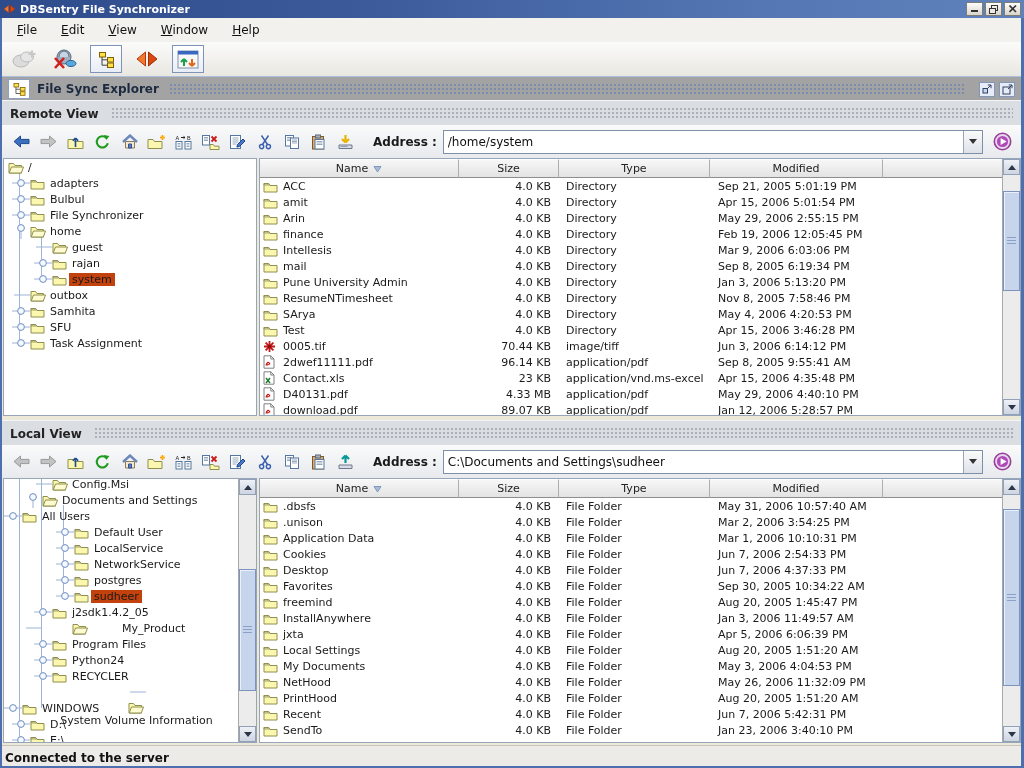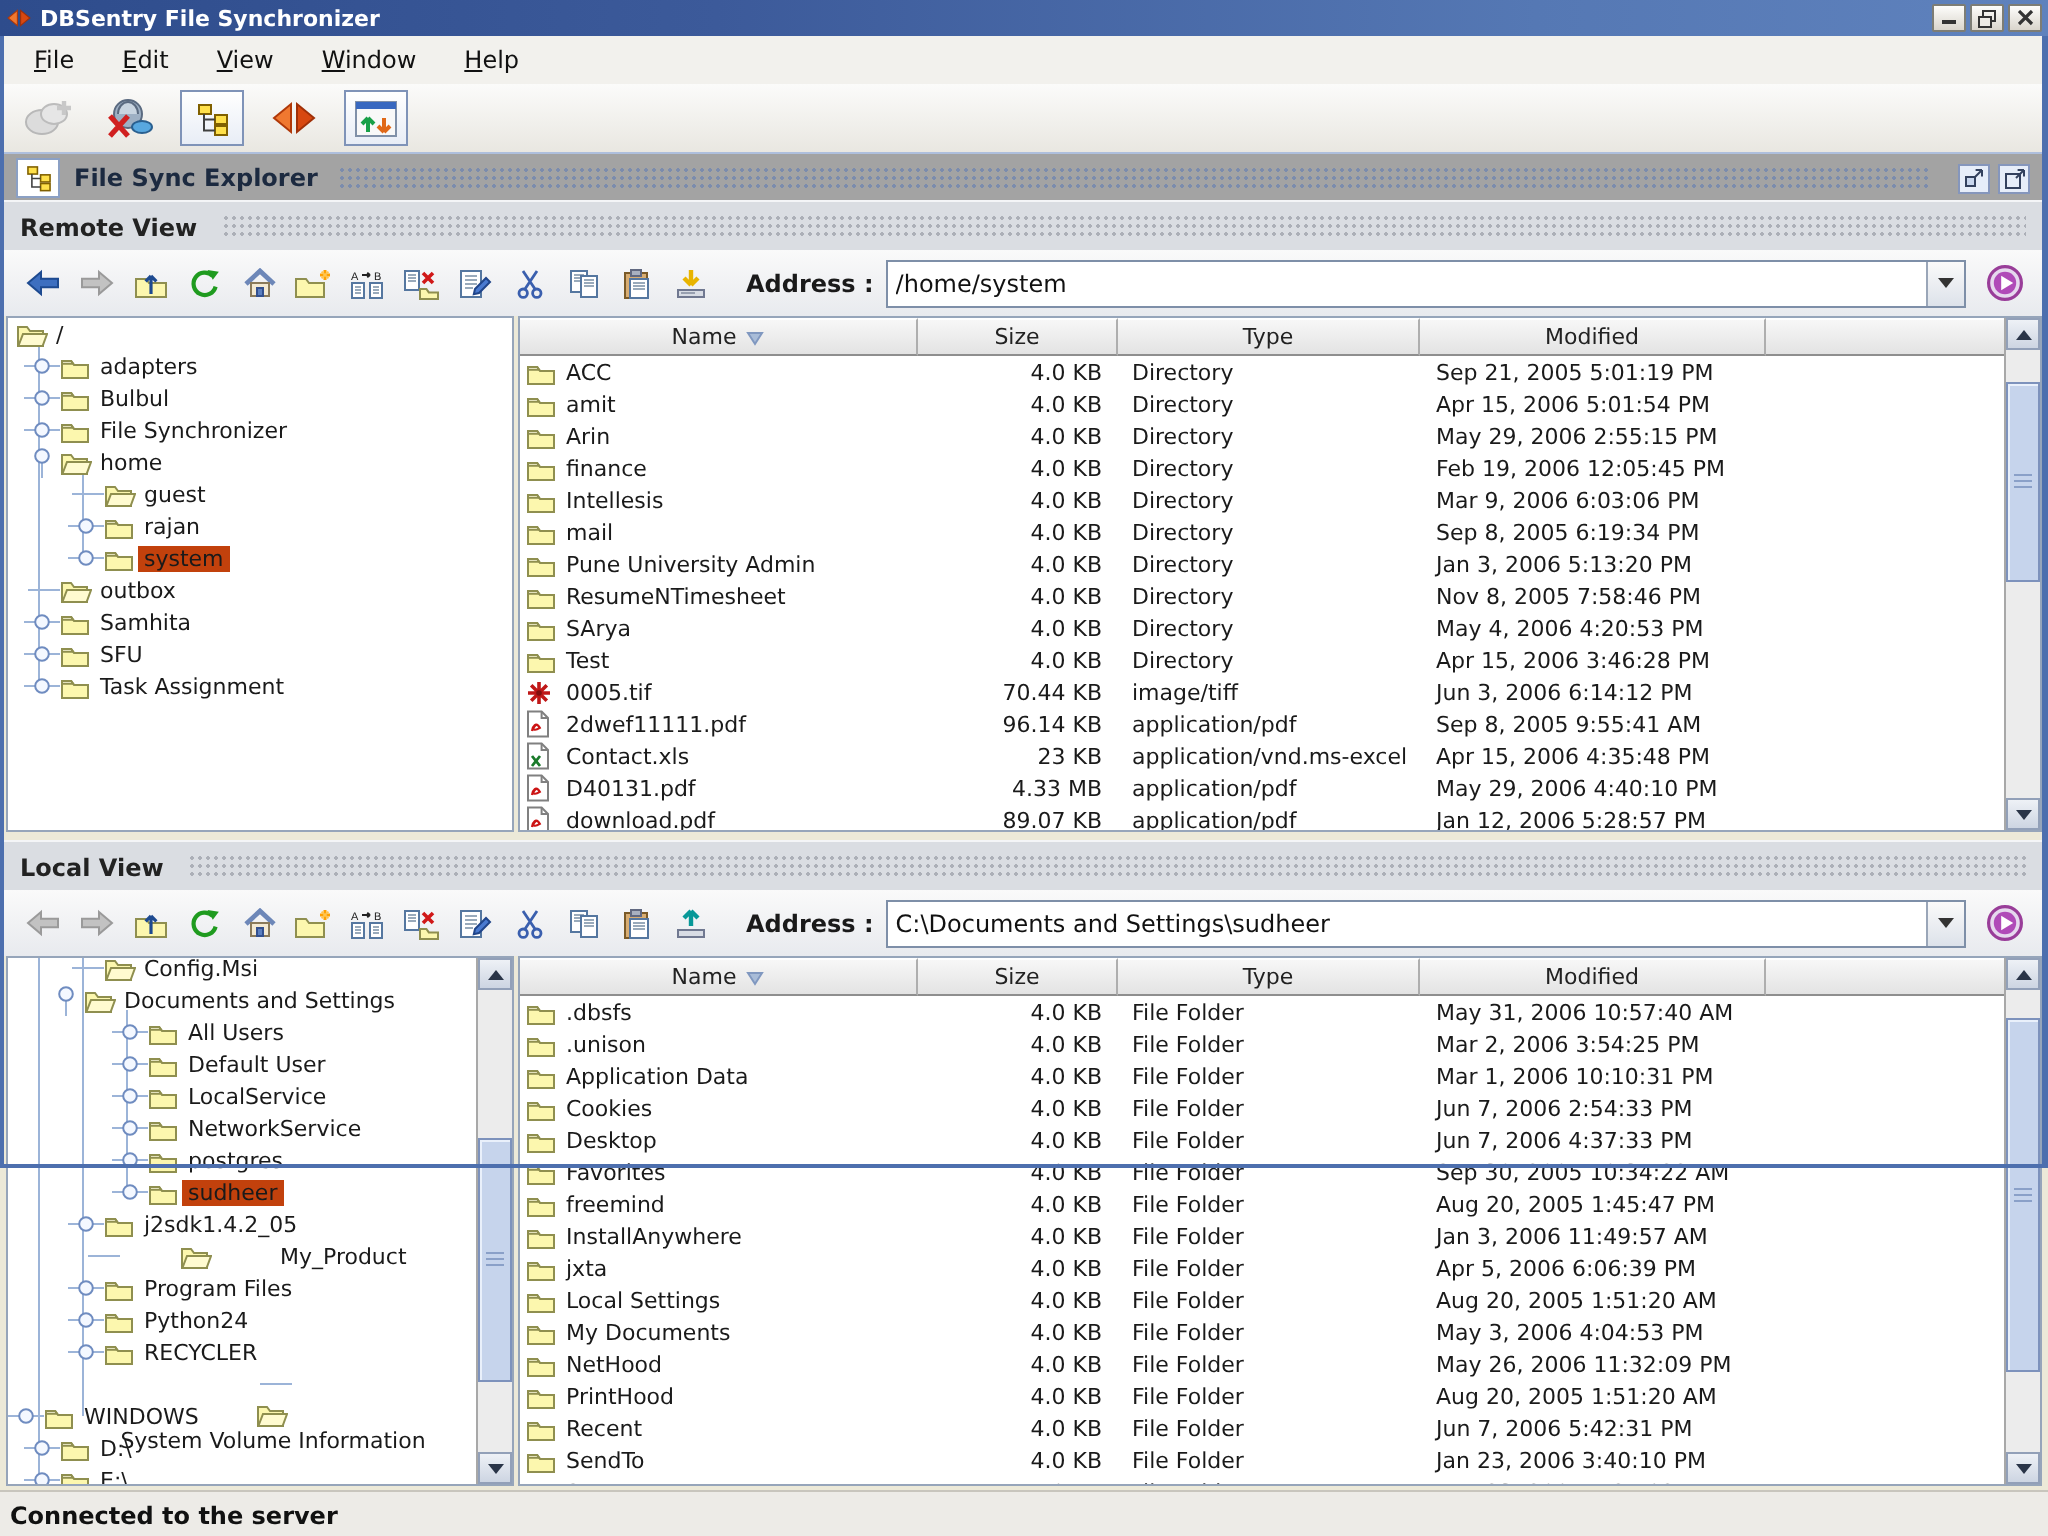--- a/index.html
+++ b/index.html
@@ -1,18 +1,18 @@
 <!DOCTYPE html>
 <html><head>
 <meta charset="utf-8">
 <style>
   html,body{margin:0;padding:0;}
   body{width:1024px;height:768px;overflow:hidden;background:#ece9d8;
        font-family:"DejaVu Sans","Liberation Sans",sans-serif;font-size:12px;color:#1a1a1a;}
-  #win{position:relative;width:1024px;height:584px;background:#ece9d8;}
+  #win{position:relative;width:1024px;height:768px;background:#ece9d8;}
   .edge{position:absolute;background:#4d6fae;z-index:60;}
   #edge-l{left:0;top:18px;bottom:0;width:2px;}
   #edge-r{right:0;top:18px;bottom:0;width:3px;}
   #edge-b{left:0;right:0;bottom:0;height:2px;}
 
   
   #titlebar{position:absolute;left:0;top:0;right:0;height:18px;
     background:linear-gradient(90deg,#2e4c8c 0%,#3c5a9a 35%,#5578b4 75%,#5f82bd 100%);
     display:flex;align-items:center;padding:0 3px;}
   #titlebar .ttext{color:#fff;font-weight:bold;font-size:11px;margin-left:4px;flex:1;
@@ -998,133 +998,133 @@
               </svg>
             </span>
             <span class="t-ficon">
               <svg width="16" height="13" viewBox="0 0 16 13">
                 <path d="M1 2.5h4.5L7 4.5h6.5V12H1z" fill="#fcf7ae" stroke="#8f8f4f"></path>
                 <path d="M3.5 6h12l-2.2 6H1.2z" fill="#fffbd0" stroke="#8f8f4f"></path>
               </svg>
             </span>
             <span class="t-label">Documents and Settings</span>
           </div>
+          <div class="tree-row" style="">
+            <span class="t-handle">
+              <svg width="18" height="16">
+                <line x1="12.5" y1="8" x2="18" y2="8" stroke="#9cb4d8"></line>
+                <line x1="0" y1="8" x2="5.6" y2="8" stroke="#9cb4d8"></line>
+                <circle cx="9" cy="8" r="3.4" fill="#f4f8ff" stroke="#6f8cc0"></circle>
+              </svg>
+            </span>
+            <span class="t-ficon">
+              <svg width="15" height="13" viewBox="0 0 15 13">
+                <path d="M1 3.5h4.6L7 5.5h7V12H1z" fill="#fcf7ae" stroke="#8f8f4f"></path>
+                <path d="M1 3.5h4.6l1 1.4H1z" fill="#fffce0" stroke="#8f8f4f"></path>
+              </svg>
+            </span>
+            <span class="t-label">All Users</span>
+          </div>
           <div class="tree-row" style="padding-left: 52px;">
             <span class="t-handle">
               <svg width="18" height="16">
                 <line x1="12.5" y1="8" x2="18" y2="8" stroke="#9cb4d8"></line>
                 <line x1="0" y1="8" x2="5.6" y2="8" stroke="#9cb4d8"></line>
                 <circle cx="9" cy="8" r="3.4" fill="#f4f8ff" stroke="#6f8cc0"></circle>
               </svg>
             </span>
             <span class="t-ficon">
               <svg width="15" height="13" viewBox="0 0 15 13">
                 <path d="M1 3.5h4.6L7 5.5h7V12H1z" fill="#fcf7ae" stroke="#8f8f4f"></path>
                 <path d="M1 3.5h4.6l1 1.4H1z" fill="#fffce0" stroke="#8f8f4f"></path>
               </svg>
             </span>
-            <span class="t-label">All Users</span>
+            <span class="t-label">Default User</span>
           </div>
           <div class="tree-row" style="padding-left: 52px;">
             <span class="t-handle">
               <svg width="18" height="16">
                 <line x1="12.5" y1="8" x2="18" y2="8" stroke="#9cb4d8"></line>
                 <line x1="0" y1="8" x2="5.6" y2="8" stroke="#9cb4d8"></line>
                 <circle cx="9" cy="8" r="3.4" fill="#f4f8ff" stroke="#6f8cc0"></circle>
               </svg>
             </span>
             <span class="t-ficon">
               <svg width="15" height="13" viewBox="0 0 15 13">
                 <path d="M1 3.5h4.6L7 5.5h7V12H1z" fill="#fcf7ae" stroke="#8f8f4f"></path>
                 <path d="M1 3.5h4.6l1 1.4H1z" fill="#fffce0" stroke="#8f8f4f"></path>
               </svg>
             </span>
-            <span class="t-label">Default User</span>
+            <span class="t-label">LocalService</span>
           </div>
           <div class="tree-row" style="padding-left: 52px;">
             <span class="t-handle">
               <svg width="18" height="16">
                 <line x1="12.5" y1="8" x2="18" y2="8" stroke="#9cb4d8"></line>
                 <line x1="0" y1="8" x2="5.6" y2="8" stroke="#9cb4d8"></line>
                 <circle cx="9" cy="8" r="3.4" fill="#f4f8ff" stroke="#6f8cc0"></circle>
               </svg>
             </span>
             <span class="t-ficon">
               <svg width="15" height="13" viewBox="0 0 15 13">
                 <path d="M1 3.5h4.6L7 5.5h7V12H1z" fill="#fcf7ae" stroke="#8f8f4f"></path>
                 <path d="M1 3.5h4.6l1 1.4H1z" fill="#fffce0" stroke="#8f8f4f"></path>
               </svg>
             </span>
-            <span class="t-label">LocalService</span>
+            <span class="t-label">NetworkService</span>
           </div>
           <div class="tree-row" style="padding-left: 52px;">
             <span class="t-handle">
               <svg width="18" height="16">
                 <line x1="12.5" y1="8" x2="18" y2="8" stroke="#9cb4d8"></line>
                 <line x1="0" y1="8" x2="5.6" y2="8" stroke="#9cb4d8"></line>
                 <circle cx="9" cy="8" r="3.4" fill="#f4f8ff" stroke="#6f8cc0"></circle>
               </svg>
             </span>
             <span class="t-ficon">
               <svg width="15" height="13" viewBox="0 0 15 13">
                 <path d="M1 3.5h4.6L7 5.5h7V12H1z" fill="#fcf7ae" stroke="#8f8f4f"></path>
                 <path d="M1 3.5h4.6l1 1.4H1z" fill="#fffce0" stroke="#8f8f4f"></path>
               </svg>
             </span>
-            <span class="t-label">NetworkService</span>
+            <span class="t-label">postgres</span>
           </div>
           <div class="tree-row" style="padding-left: 52px;">
             <span class="t-handle">
               <svg width="18" height="16">
                 <line x1="12.5" y1="8" x2="18" y2="8" stroke="#9cb4d8"></line>
                 <line x1="0" y1="8" x2="5.6" y2="8" stroke="#9cb4d8"></line>
                 <circle cx="9" cy="8" r="3.4" fill="#f4f8ff" stroke="#6f8cc0"></circle>
               </svg>
             </span>
             <span class="t-ficon">
               <svg width="15" height="13" viewBox="0 0 15 13">
                 <path d="M1 3.5h4.6L7 5.5h7V12H1z" fill="#fcf7ae" stroke="#8f8f4f"></path>
                 <path d="M1 3.5h4.6l1 1.4H1z" fill="#fffce0" stroke="#8f8f4f"></path>
               </svg>
             </span>
-            <span class="t-label">postgres</span>
-          </div>
-          <div class="tree-row" style="padding-left: 52px;">
-            <span class="t-handle">
-              <svg width="18" height="16">
-                <line x1="12.5" y1="8" x2="18" y2="8" stroke="#9cb4d8"></line>
-                <line x1="0" y1="8" x2="5.6" y2="8" stroke="#9cb4d8"></line>
-                <circle cx="9" cy="8" r="3.4" fill="#f4f8ff" stroke="#6f8cc0"></circle>
-              </svg>
-            </span>
-            <span class="t-ficon">
-              <svg width="15" height="13" viewBox="0 0 15 13">
-                <path d="M1 3.5h4.6L7 5.5h7V12H1z" fill="#fcf7ae" stroke="#8f8f4f"></path>
-                <path d="M1 3.5h4.6l1 1.4H1z" fill="#fffce0" stroke="#8f8f4f"></path>
-              </svg>
-            </span>
             <span class="t-label sel">sudheer</span>
           </div>
           <div class="tree-row" style="padding-left: 30px; text-align: center;">
             <span class="t-handle">
               <svg width="18" height="16">
                 <line x1="12.5" y1="8" x2="18" y2="8" stroke="#9cb4d8"></line>
                 <line x1="0" y1="8" x2="5.6" y2="8" stroke="#9cb4d8"></line>
                 <circle cx="9" cy="8" r="3.4" fill="#f4f8ff" stroke="#6f8cc0"></circle>
               </svg>
             </span>
             <span class="t-ficon">
               <svg width="15" height="13" viewBox="0 0 15 13">
                 <path d="M1 3.5h4.6L7 5.5h7V12H1z" fill="#fcf7ae" stroke="#8f8f4f"></path>
                 <path d="M1 3.5h4.6l1 1.4H1z" fill="#fffce0" stroke="#8f8f4f"></path>
               </svg>
             </span>
             <span class="t-label">j2sdk1.4.2_05</span>
           </div>
-          <div class="tree-row" style="padding-left: 38px; gap: 30px;">
+          <div class="tree-row" style="padding-left: 20px; gap: 30px;">
             <span class="t-handle">
               <svg width="18" height="16">
                 <line x1="2" y1="8" x2="18" y2="8" stroke="#9cb4d8"></line>
               </svg>
             </span>
             <span class="t-ficon">
               <svg width="16" height="13" viewBox="0 0 16 13">
                 <path d="M1 2.5h4.5L7 4.5h6.5V12H1z" fill="#fcf7ae" stroke="#8f8f4f"></path>
                 <path d="M3.5 6h12l-2.2 6H1.2z" fill="#fffbd0" stroke="#8f8f4f"></path>
               </svg>

